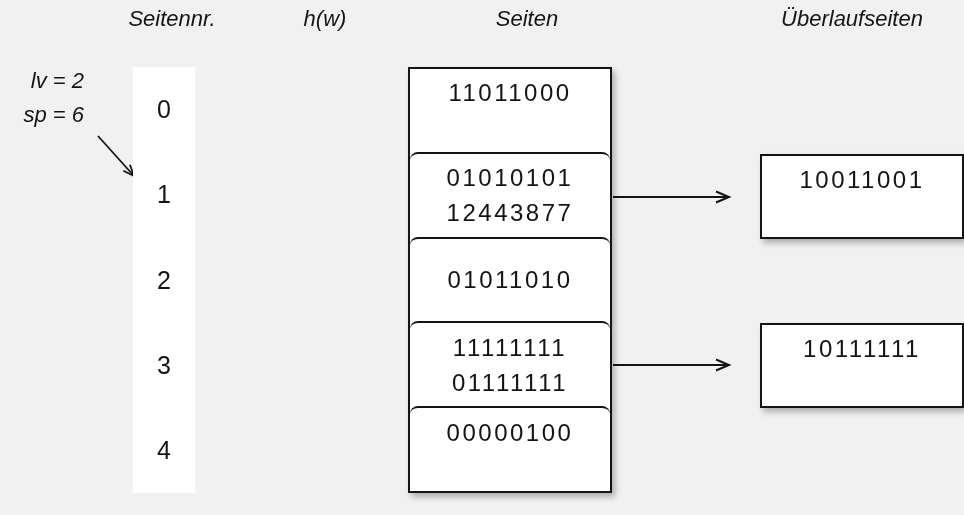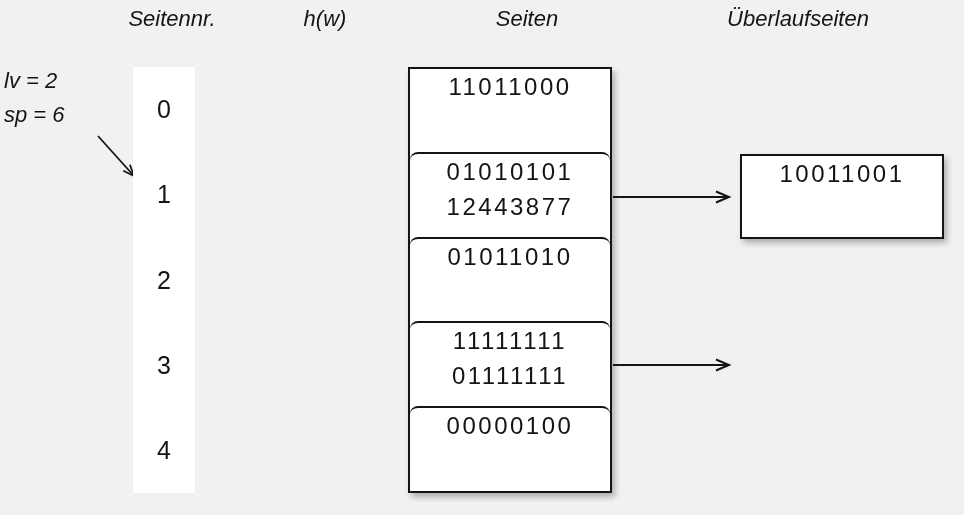--- a/index.html
+++ b/index.html
@@ -5,51 +5,51 @@
   html,body{margin:0;padding:0;}
   .canvas{
     position:relative;width:964px;height:515px;background:#f1f1f1;
     font-family:"Liberation Sans","DejaVu Sans",sans-serif;color:#141414;overflow:hidden;
   }
   .hdr{
     position:absolute;top:5px;transform:translateX(-50%);
     font-style:italic;font-size:22px;line-height:28px;white-space:nowrap;
   }
   .note{
-    position:absolute;left:4px;top:64px;width:80px;
+    position:absolute;left:4px;top:64px;width:80px;text-align:right;
     font-style:italic;font-size:22px;line-height:34px;white-space:nowrap;
   }
   .stack{position:absolute;top:67px;height:426px;display:flex;flex-direction:column;}
   .col-nr{left:133px;width:62px;background:#ffffff;}
   .col-hw{left:270px;width:108px;background:#ffffff;}
   .cell{flex:1;display:flex;align-items:center;justify-content:center;font-size:25px;}
   .pages{
     left:408px;width:204px;background:#ffffff;border:2.5px solid #141414;
     box-sizing:border-box;box-shadow:3px 4px 6px rgba(0,0,0,0.28);
   }
-  .page-cell{flex:1;display:flex;flex-direction:column;justify-content:flex-start;}
+  .page-cell{flex:1;display:flex;flex-direction:column;justify-content:center;}
   .page-cell + .page-cell{border-top:2.5px solid #141414;border-radius:8px;}
   .slot{height:35px;line-height:35px;text-align:center;font-size:24px;letter-spacing:2.5px;}
   .obox{
-    position:absolute;left:740px;width:204px;height:85px;background:#ffffff;
+    position:absolute;left:760px;width:204px;height:85px;background:#ffffff;
     border:2.5px solid #141414;box-sizing:border-box;
     box-shadow:3px 4px 6px rgba(0,0,0,0.28);
-    display:flex;flex-direction:row;justify-content:center;
+    display:flex;flex-direction:column;justify-content:center;
   }
   .arrow{position:absolute;}
 </style>
 </head>
 <body>
 
 <div class="canvas">
 
   <div class="hdr" style="left:172px;">Seitennr.</div>
   <div class="hdr" style="left:325px;">h(w)</div>
   <div class="hdr" style="left:527px;">Seiten</div>
-  <div class="hdr" style="left:798px;text-align:right;">Überlaufseiten</div>
+  <div class="hdr" style="left:852px;text-align:right;">Überlaufseiten</div>
 
   <div class="note">
     <div>lv = 2</div>
     <div>sp = 6</div>
   </div>
   <svg class="arrow" style="left:92px;top:130px;" width="52" height="52" viewBox="0 0 52 52">
     <line x1="6" y1="6" x2="42" y2="46" stroke="#141414" stroke-width="1.8"></line>
     <path d="M31.3,40.8 L42,46 L37.9,34.8" fill="none" stroke="#141414" stroke-width="1.8"></path>
   </svg>
 
@@ -90,14 +90,18 @@
   </svg>
   <svg class="arrow" style="left:613px;top:355px;" width="120" height="20" viewBox="0 0 120 20">
     <line x1="0" y1="10" x2="115" y2="10" stroke="#141414" stroke-width="2"></line>
     <path d="M103,4.5 L116,10 L103,15.5" fill="none" stroke="#141414" stroke-width="2"></path>
   </svg>
 
   <div class="obox" style="top:154px;">
     <div class="slot">10011001</div>
     <div class="slot"></div>
   </div>
+  <div class="obox" style="top:323px;">
+    <div class="slot">10111111</div>
+    <div class="slot"></div>
+  </div>
 
 </div>
 
 </body></html>

